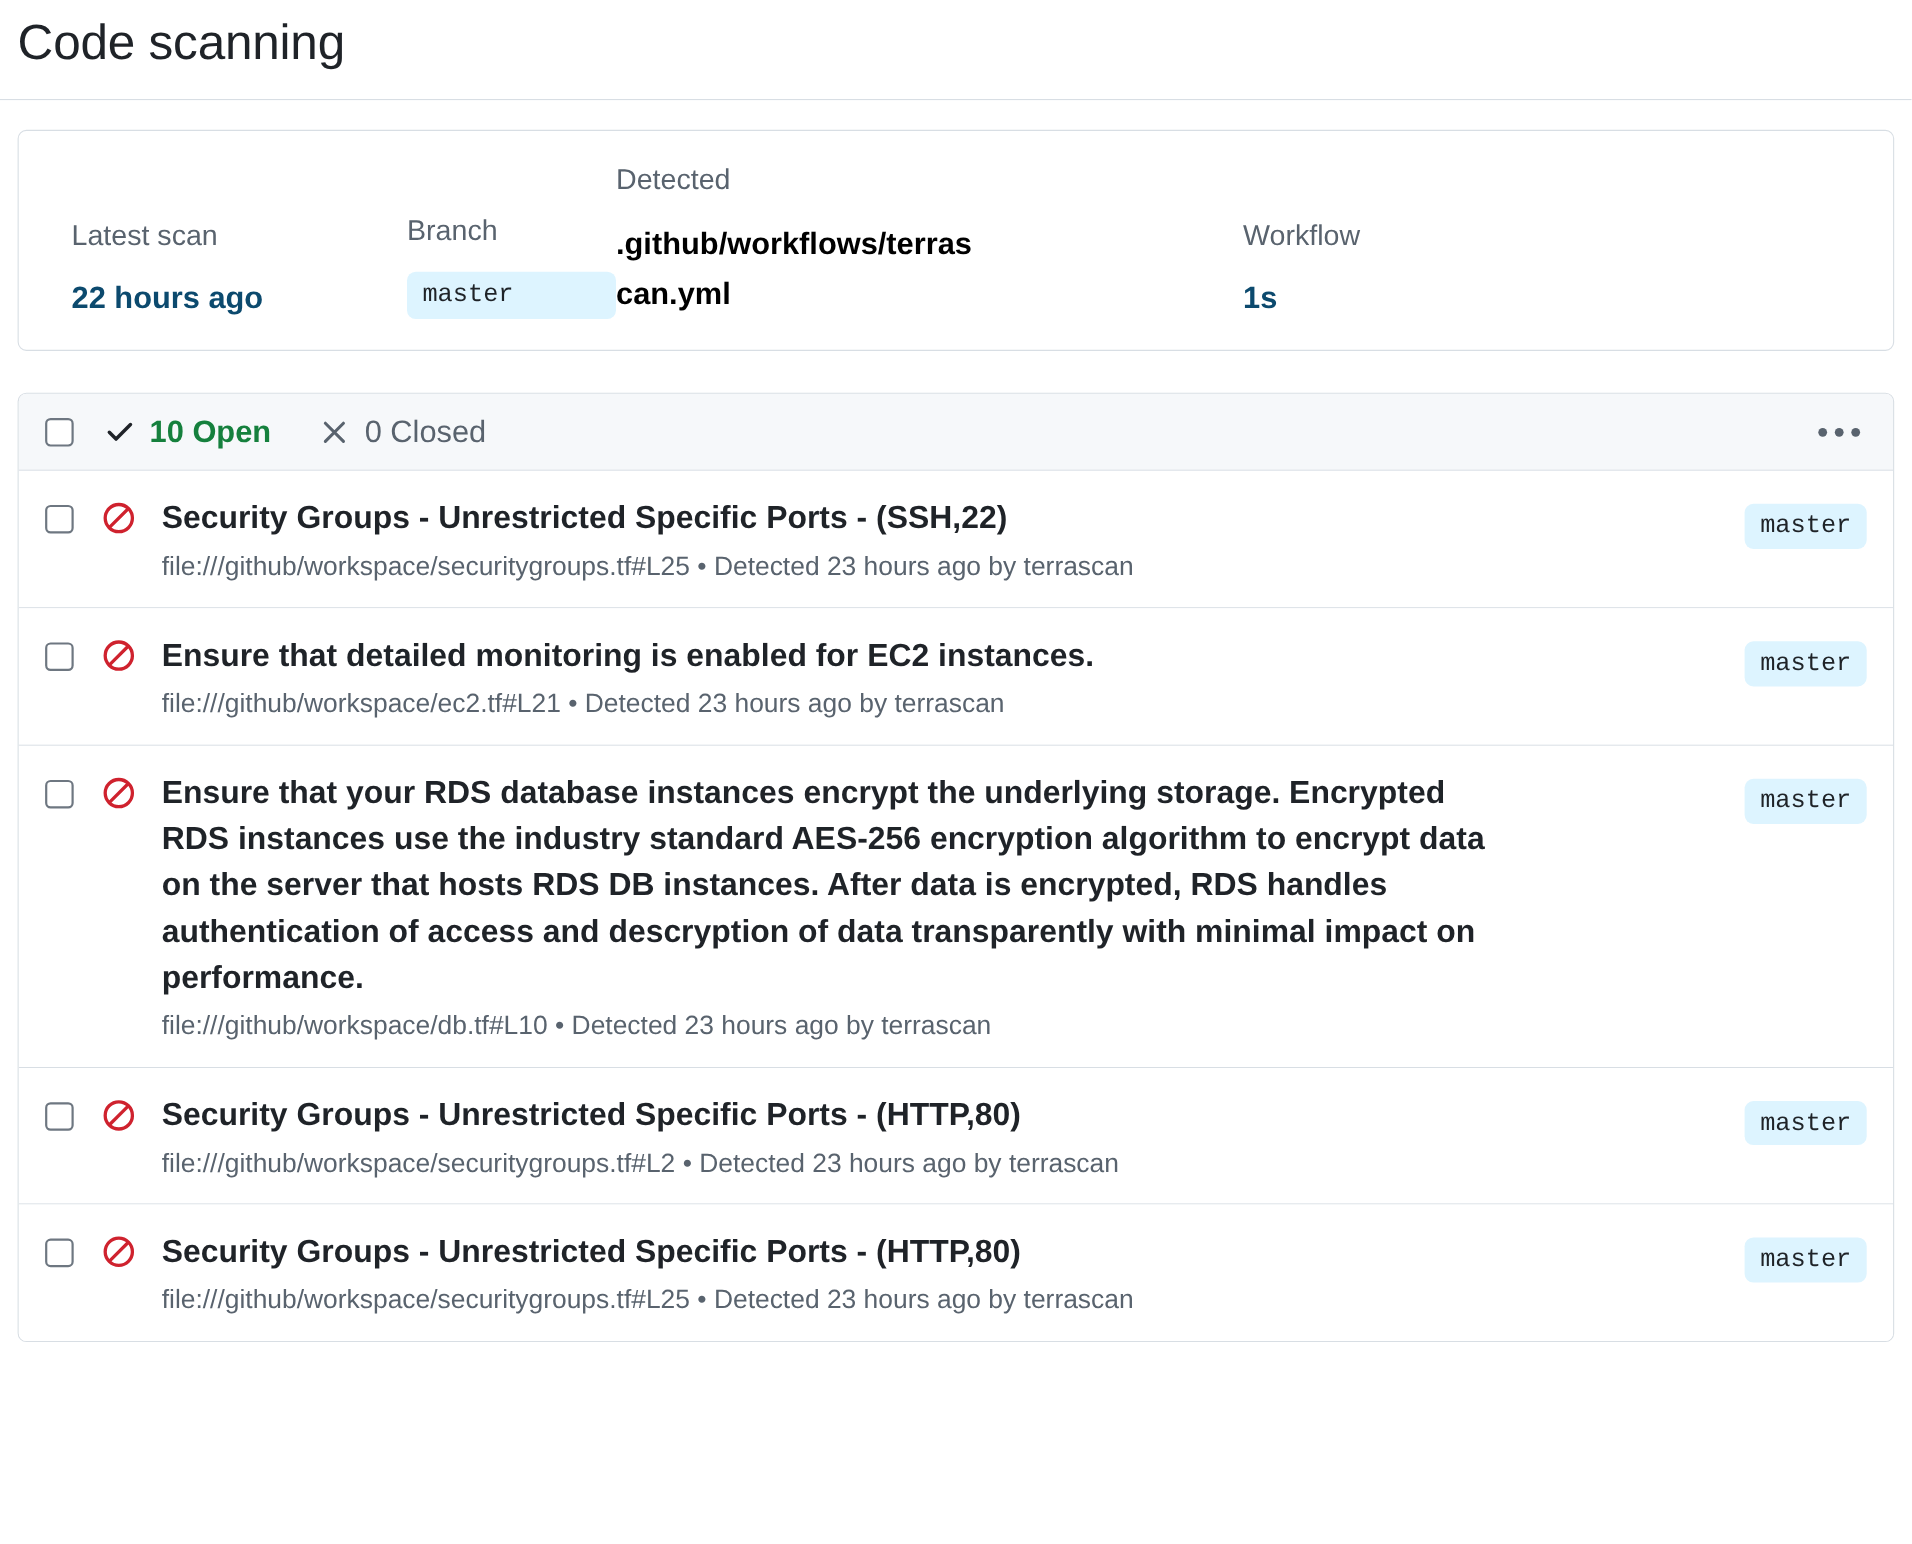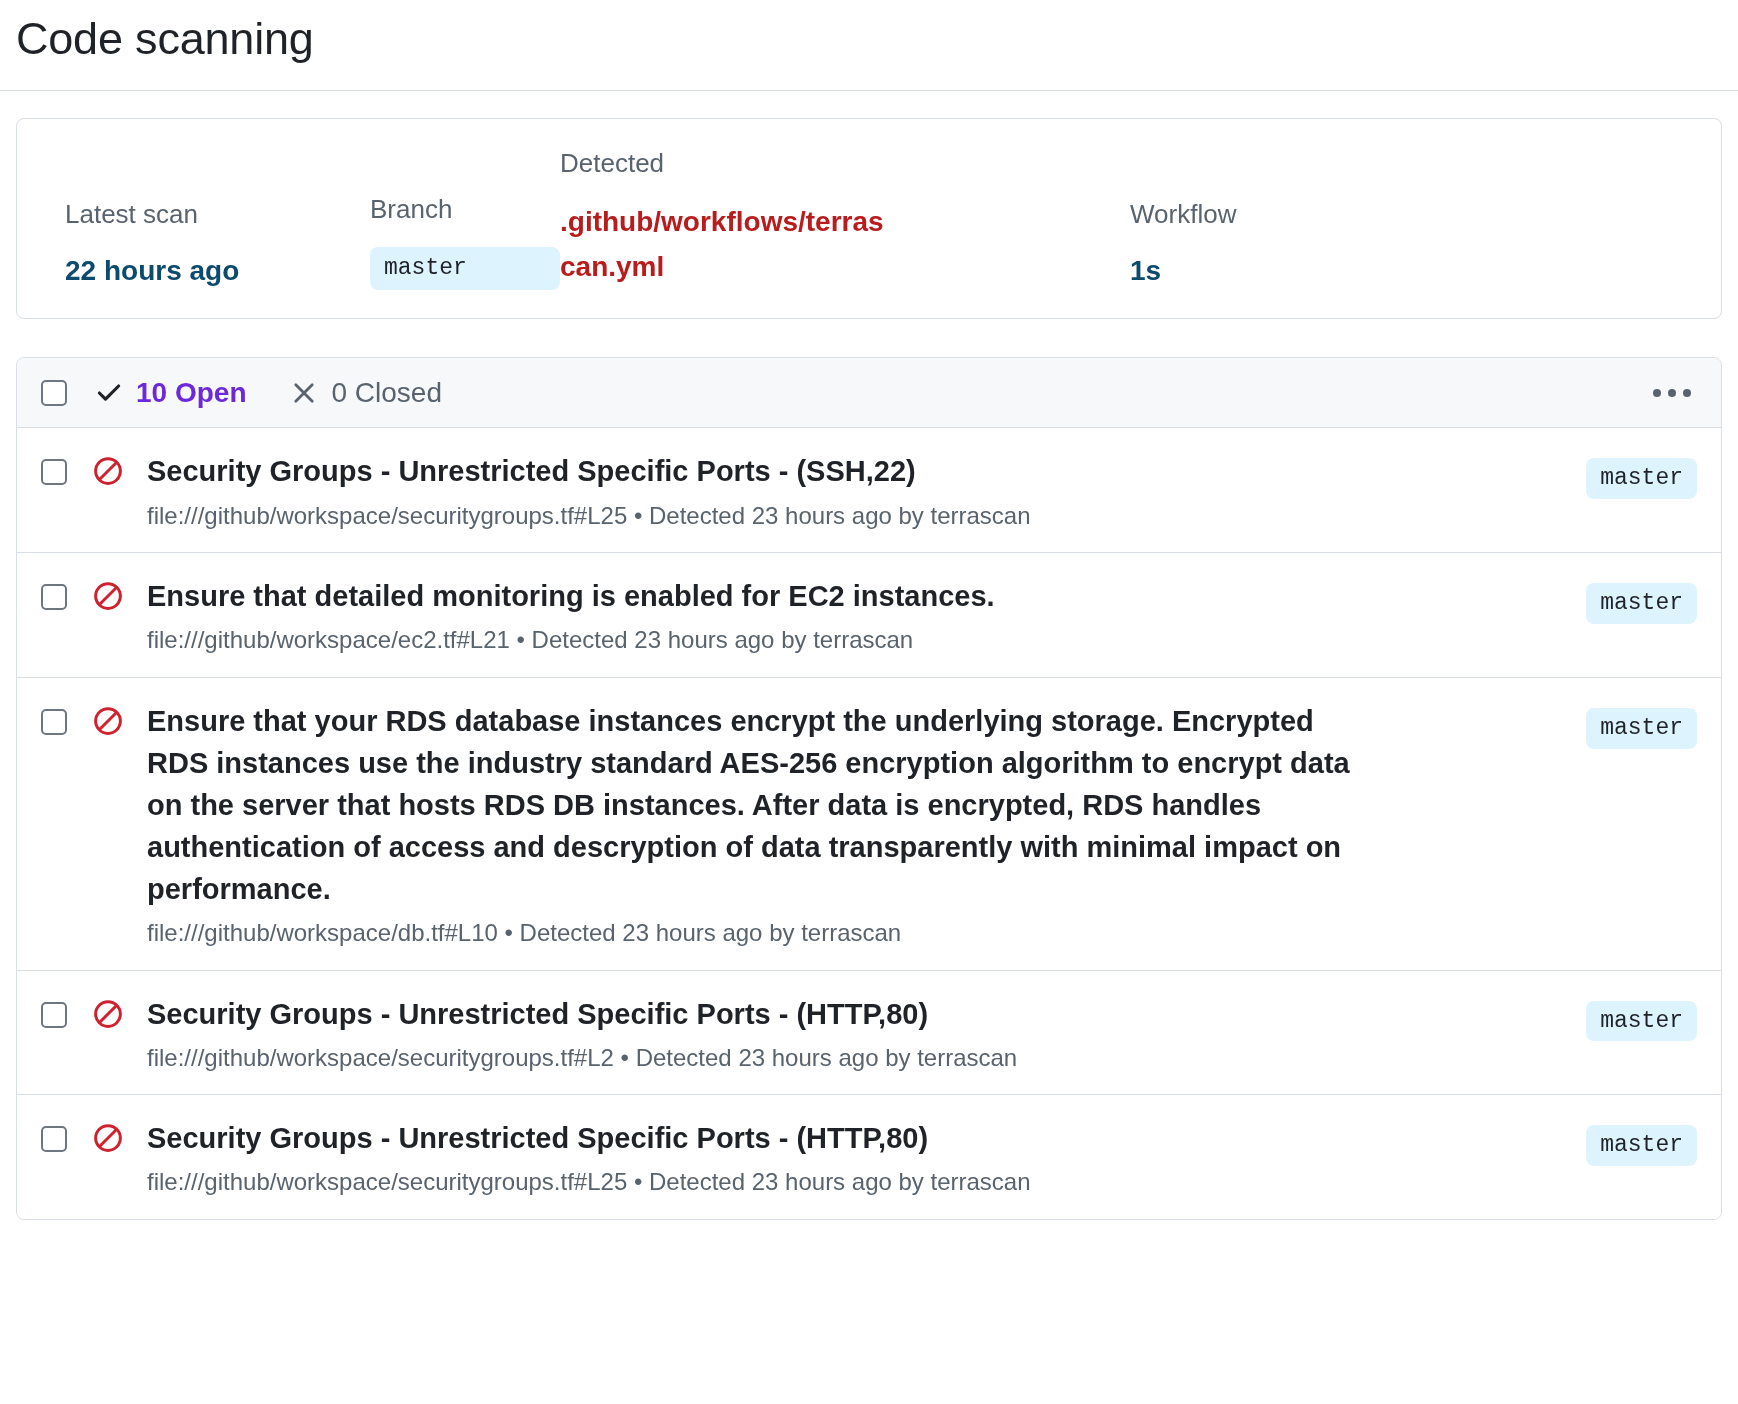--- a/index.html
+++ b/index.html
@@ -62,21 +62,21 @@
 
   .branch-chip {
     display: inline-block;
     background: #ddf4ff; color: #1F2328;
     font-family: "Liberation Mono", monospace;
     font-size: 23px; font-weight: 400;
     border-radius: 8px; padding: 7px 14px;
     line-height: 1.25;
   }
   .wf-link {
-    color: #b91c1c; font-size: 28px; font-weight: 700; line-height: 1.6;
+    color: #000000; font-size: 28px; font-weight: 700; line-height: 1.6;
     text-decoration: none; display: block; max-width: 330px;
     word-break: break-all;
   }
   .result-val { white-space: normal !important; max-width: 120px; line-height: 1.55; }
 
   
   .alerts-box {
     margin: 38px 16px 0 16px;
     border: 1px solid #d8dee4; border-radius: 8px;
     background: #fff; overflow: hidden;
@@ -88,21 +88,21 @@
   }
   .cbx {
     width: 26px; height: 26px; border: 2px solid #6e7781;
     border-radius: 5px; background: #fff; flex: none; cursor: pointer;
   }
   .toolbar-spacer { width: 28px; }
   .state-item {
     display: inline-flex; align-items: center; gap: 13px;
     font-size: 28px; cursor: pointer; line-height: 1.2;
   }
-  .state-item.open { color: #6d28d9; font-weight: 700; }
+  .state-item.open { color: #15803d; font-weight: 700; }
   .state-item.closed { color: #59636e; font-weight: 400; margin-left: 44px; }
   .ico-check, .ico-x { display: inline-block; width: 28px; height: 28px; flex:none; }
   .kebab {
     margin-left: auto; display: inline-flex; align-items: center; gap: 7px;
     cursor: pointer; padding: 4px 6px;
   }
   .kebab i { width: 8px; height: 8px; border-radius: 50%; background: #59636e; display:block; }
 
   .alert-row {
     display: flex; align-items: flex-start;

